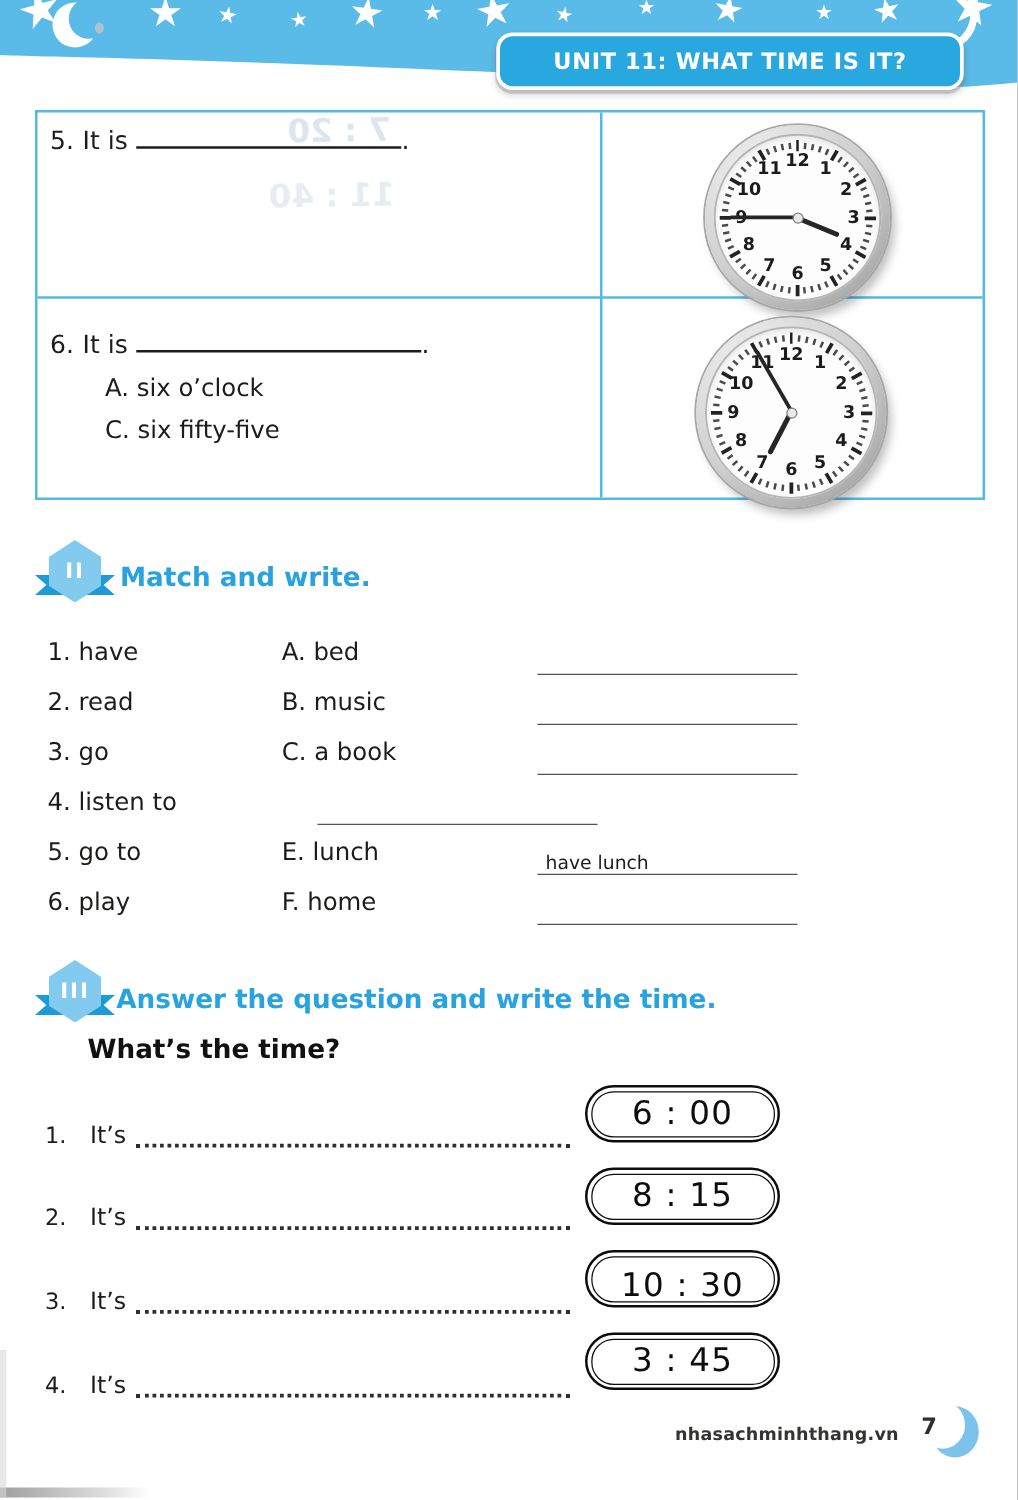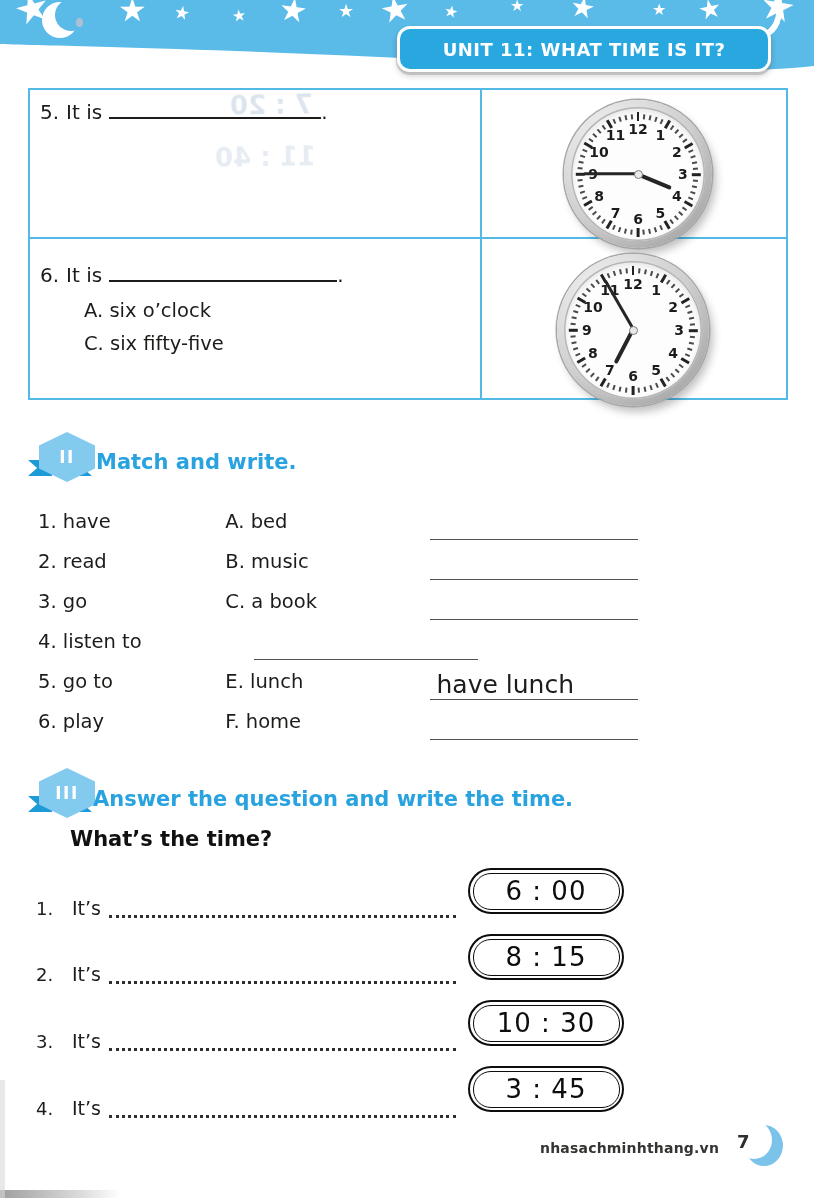--- a/index.html
+++ b/index.html
@@ -55,33 +55,33 @@
   .hand.minute{width:2.8px;margin-left:-1.4px;}
   .hand.hour{width:3.6px;margin-left:-1.8px;}
   .cap{position:absolute;left:50%;top:50%;width:9px;height:9px;margin:-4.5px 0 0 -4.5px;
        background:#e9e9e9;border:1.5px solid #7d7d7d;border-radius:50%;box-sizing:border-box;}
 
   
   .badge{position:absolute;width:56px;height:52px;}
   .tail{position:absolute;top:28px;width:24px;height:16px;background:#1E9AD6;}
   .tail.l{left:-4px;clip-path:polygon(0 0,100% 0,100% 100%,0 100%,38% 50%);}
   .tail.r{right:-4px;clip-path:polygon(0 0,100% 0,62% 50%,100% 100%,0 100%);}
-  .hex{position:absolute;left:7px;top:0;width:56px;height:50px;background:#82CBEE;
+  .hex{position:absolute;left:7px;top:0;width:42px;height:50px;background:#82CBEE;
        clip-path:polygon(50% 0%,100% 27%,100% 73%,50% 100%,0% 73%,0% 27%);
        display:flex;align-items:center;justify-content:center;
        color:#fff;font-weight:bold;font-size:17px;letter-spacing:1.5px;}
   .sec-title{position:absolute;color:#29A3DF;font-weight:bold;font-size:21px;white-space:nowrap;}
 
   
   .match{position:absolute;left:38px;top:510px;width:600px;}
   .match-row{display:flex;height:40px;align-items:flex-start;gap:32px;}
   .mc1{width:168px;font-size:19.5px;}
   .mc2{width:170px;font-size:19.5px;}
   .mc3{width:224px;height:30px;border-bottom:1.6px solid #55544f;display:flex;align-items:flex-end;
-       font-size:25px;padding-left:6px;box-sizing:border-box;margin-left:16px;}
+       font-size:15px;padding-left:6px;box-sizing:border-box;margin-left:16px;}
 
   
   .whats{position:absolute;left:70px;top:827px;font-weight:bold;font-size:21px;color:#111;}
   .time-row{position:absolute;left:36px;width:420px;display:flex;align-items:baseline;font-size:19px;}
   .time-row .no{width:36px;font-size:18px;}
   .time-row .pre{margin-right:8px;}
   .dotline{flex:1;height:15px;border-bottom:3.2px dotted #2e2e2c;align-self:flex-end;margin-bottom:1px;}
   .dclock{position:absolute;left:468px;width:156px;height:46px;border:2.6px solid #0d0d0d;border-radius:23px;
           box-sizing:border-box;display:flex;align-items:center;justify-content:center;background:#fff;}
   .dclock::before{content:'';position:absolute;inset:2.5px;border:1.6px solid #0d0d0d;border-radius:18px;}
@@ -400,21 +400,21 @@
     <span class="pre">It’s</span>
     <span class="dotline"></span>
   </div>
 
   <div class="dclock" style="top:868px;">
     <span class="dtime">6 : 00</span>
   </div>
   <div class="dclock" style="top:934px;">
     <span class="dtime">8 : 15</span>
   </div>
-  <div class="dclock" style="top:1000px;">
+  <div class="dclock" style="top:1000px;align-items:flex-end;">
     <span class="dtime">10 : 30</span>
   </div>
   <div class="dclock" style="top:1066px;">
     <span class="dtime">3 : 45</span>
   </div>
 
   <div class="website">nhasachminhthang.vn</div>
   <div class="fmoon">
     <div class="b"></div>
     <div class="w"></div>

